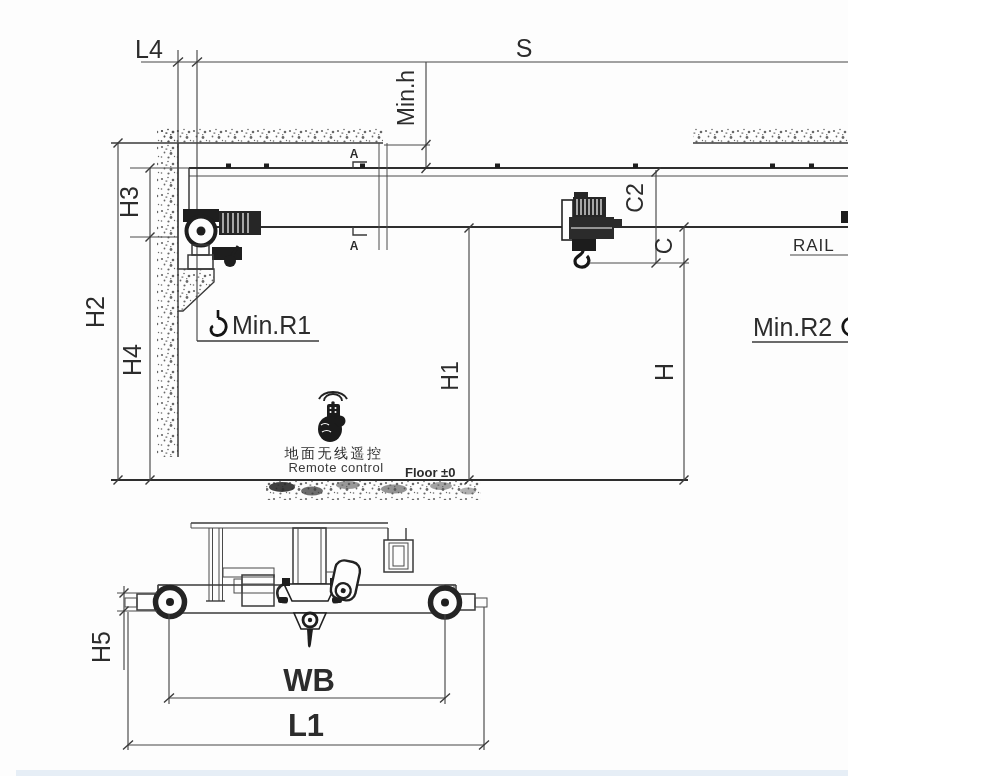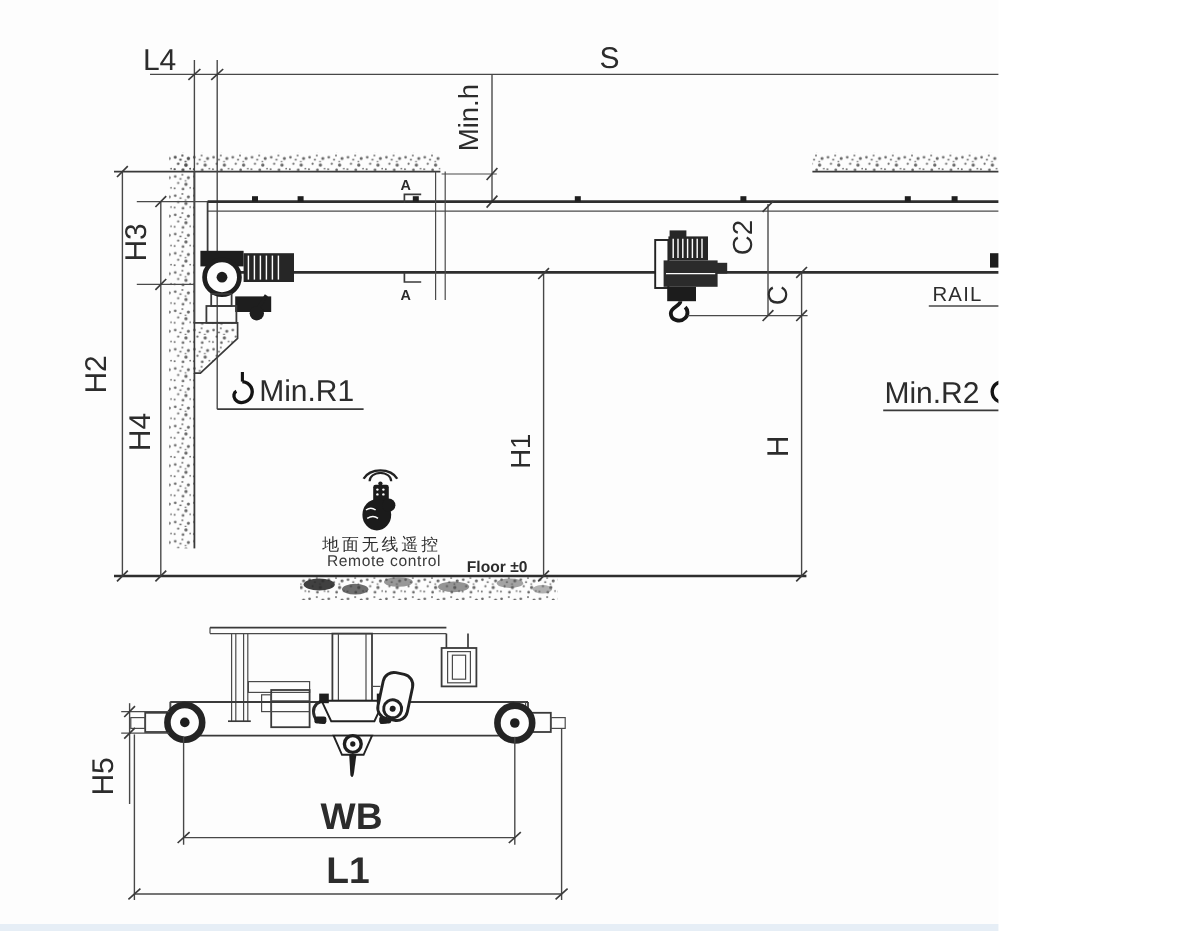--- a/index.html
+++ b/index.html
@@ -1,17 +1,17 @@
 <!DOCTYPE html>
 <html><head>
 <meta charset="utf-8">
 <style>
   html,body{margin:0;padding:0;background:#ffffff;}
   .stage{position:relative;width:832px;height:776px;background:#fdfdfd;overflow:hidden;
-         font-family:"Liberation Sans",sans-serif;}
+         font-family:"Liberation Sans",sans-serif;padding-left:16px;}
   svg{display:block;}
   svg text{fill:#2c2c2c;font-family:"Liberation Sans","DejaVu Sans",sans-serif;}
   .dim{stroke:#474747;stroke-width:1.15;fill:none}
   .ln{stroke:#3a3a3a;stroke-width:1.5;fill:none}
   .hv{stroke:#2e2e2e;stroke-width:2.2;fill:none}
   .tn{stroke:#4a4a4a;stroke-width:1;fill:none}
   .tk{stroke:#3a3a3a;stroke-width:1.4;fill:none}
   .dk{fill:#1e1e1e;stroke:none}
   .wt{stroke:#fdfdfd;stroke-width:1.2;fill:none}
   .mout{stroke:#222;stroke-width:1.6;fill:#fdfdfd}

